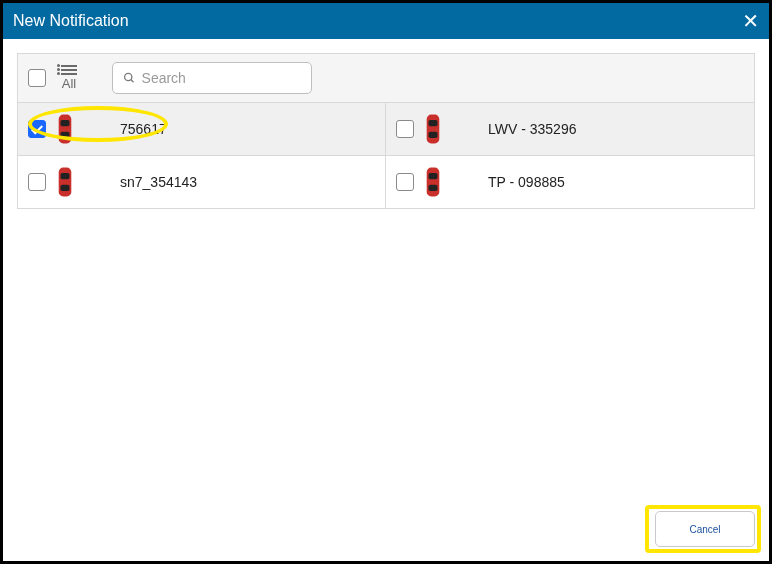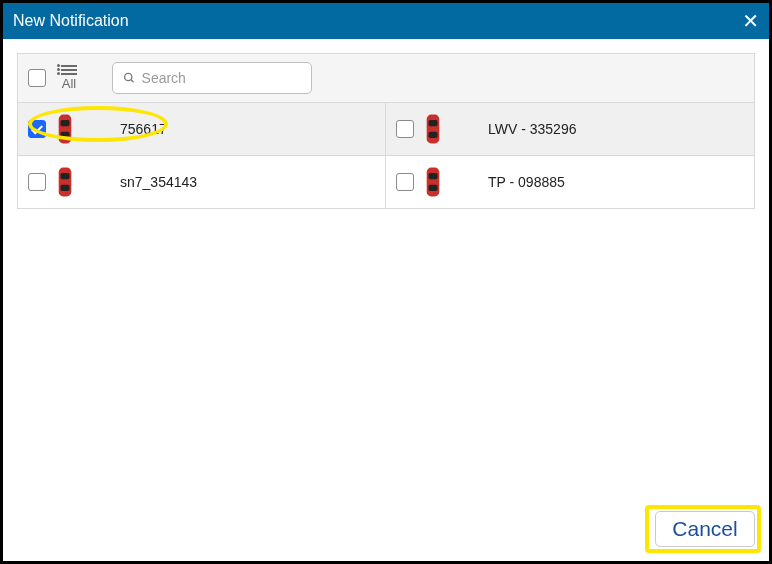--- a/index.html
+++ b/index.html
@@ -69,21 +69,21 @@
   .highlight-ellipse {
     position: absolute; left: 10px; top: 3px; width: 140px; height: 36px;
     border: 4px solid #ffe600; border-radius: 50%; pointer-events: none;
   }
   .footer {
     position: absolute; bottom: 14px; right: 14px; display: flex; gap: 14px;
     align-items: center;
   }
   .btn {
     min-width: 100px; height: 36px; border: 1px solid #c9c9c9; border-radius: 5px;
-    background: #fff; color: #1b4f9b; font-size: 21px; cursor: pointer;
+    background: #fff; color: #1b4f9b; font-size: 10px; cursor: pointer;
     display: flex; align-items: center; justify-content: center;
   }
   .highlight-rect {
     position: absolute; border: 4px solid #ffe600; border-radius: 4px; pointer-events: none;
     right: 8px; bottom: 8px; width: 116px; height: 48px;
   }
 </style>
 </head>
 <body>
 

